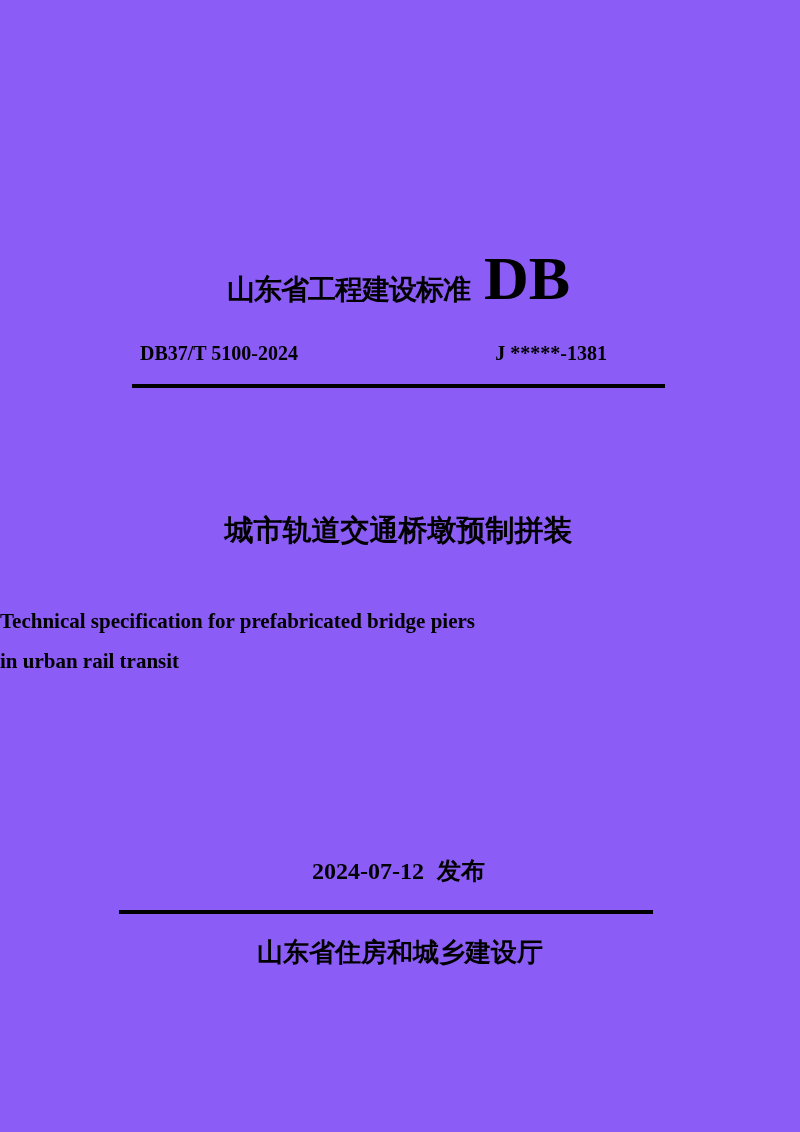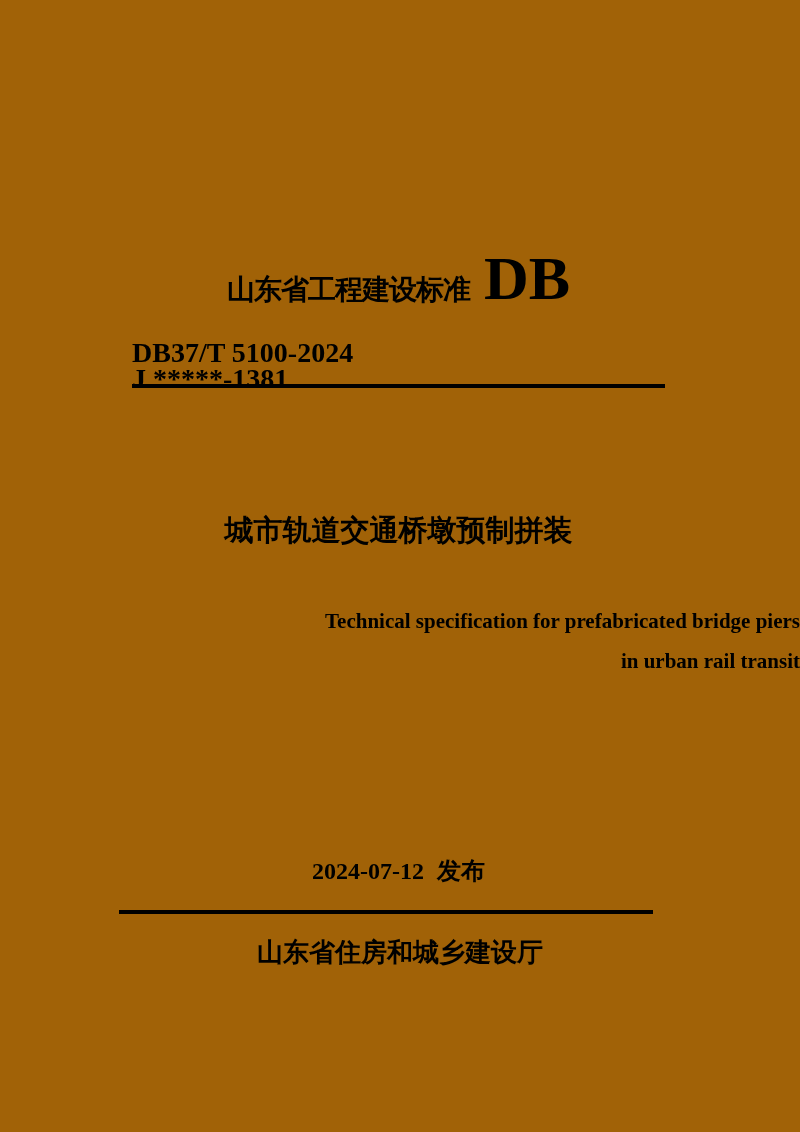--- a/index.html
+++ b/index.html
@@ -4,21 +4,21 @@
 <style>
   html, body {
     margin: 0;
     padding: 0;
     background: #ffffff;
   }
   .page {
     position: relative;
     width: 800px;
     height: 1132px;
-    background: #a16207;
+    background: #8b5cf6;
     color: #000000;
     overflow: hidden;
     font-family: "Liberation Serif", "DejaVu Serif", serif;
   }
   
   .header-row {
     position: absolute;
     top: 243px;
     left: 132px;
     width: 533px;
@@ -36,32 +36,31 @@
   .db-mark {
     font-family: "Liberation Serif", "DejaVu Serif", serif;
     font-weight: bold;
     font-size: 62px;
     margin-left: 14px;
   }
   
   .code-row {
     position: absolute;
     top: 340px;
-    left: 124px;
+    left: 132px;
     width: 533px;
     box-sizing: border-box;
     padding-left: 8px;
     padding-right: 58px;
     display: flex;
     justify-content: space-between;
     font-weight: bold;
-    font-size: 28px;
+    font-size: 20px;
     line-height: 26px;
     white-space: nowrap;
-    flex-direction: column;
   }
   
   .rule-top {
     position: absolute;
     top: 384px;
     left: 132px;
     width: 533px;
     height: 4px;
     background: #000000;
   }
@@ -84,21 +83,21 @@
     font-size: 29px;
     line-height: 47px;
     letter-spacing: 0px;
     white-space: nowrap;
   }
   .title-en {
     position: absolute;
     top: 601px;
     left: 0px;
     width: 800px;
-    text-align: right;
+    text-align: left;
     font-weight: bold;
     font-size: 21px;
     line-height: 40px;
     white-space: nowrap;
   }
   
   .dates-row {
     position: absolute;
     top: 856px;
     left: 132px;

